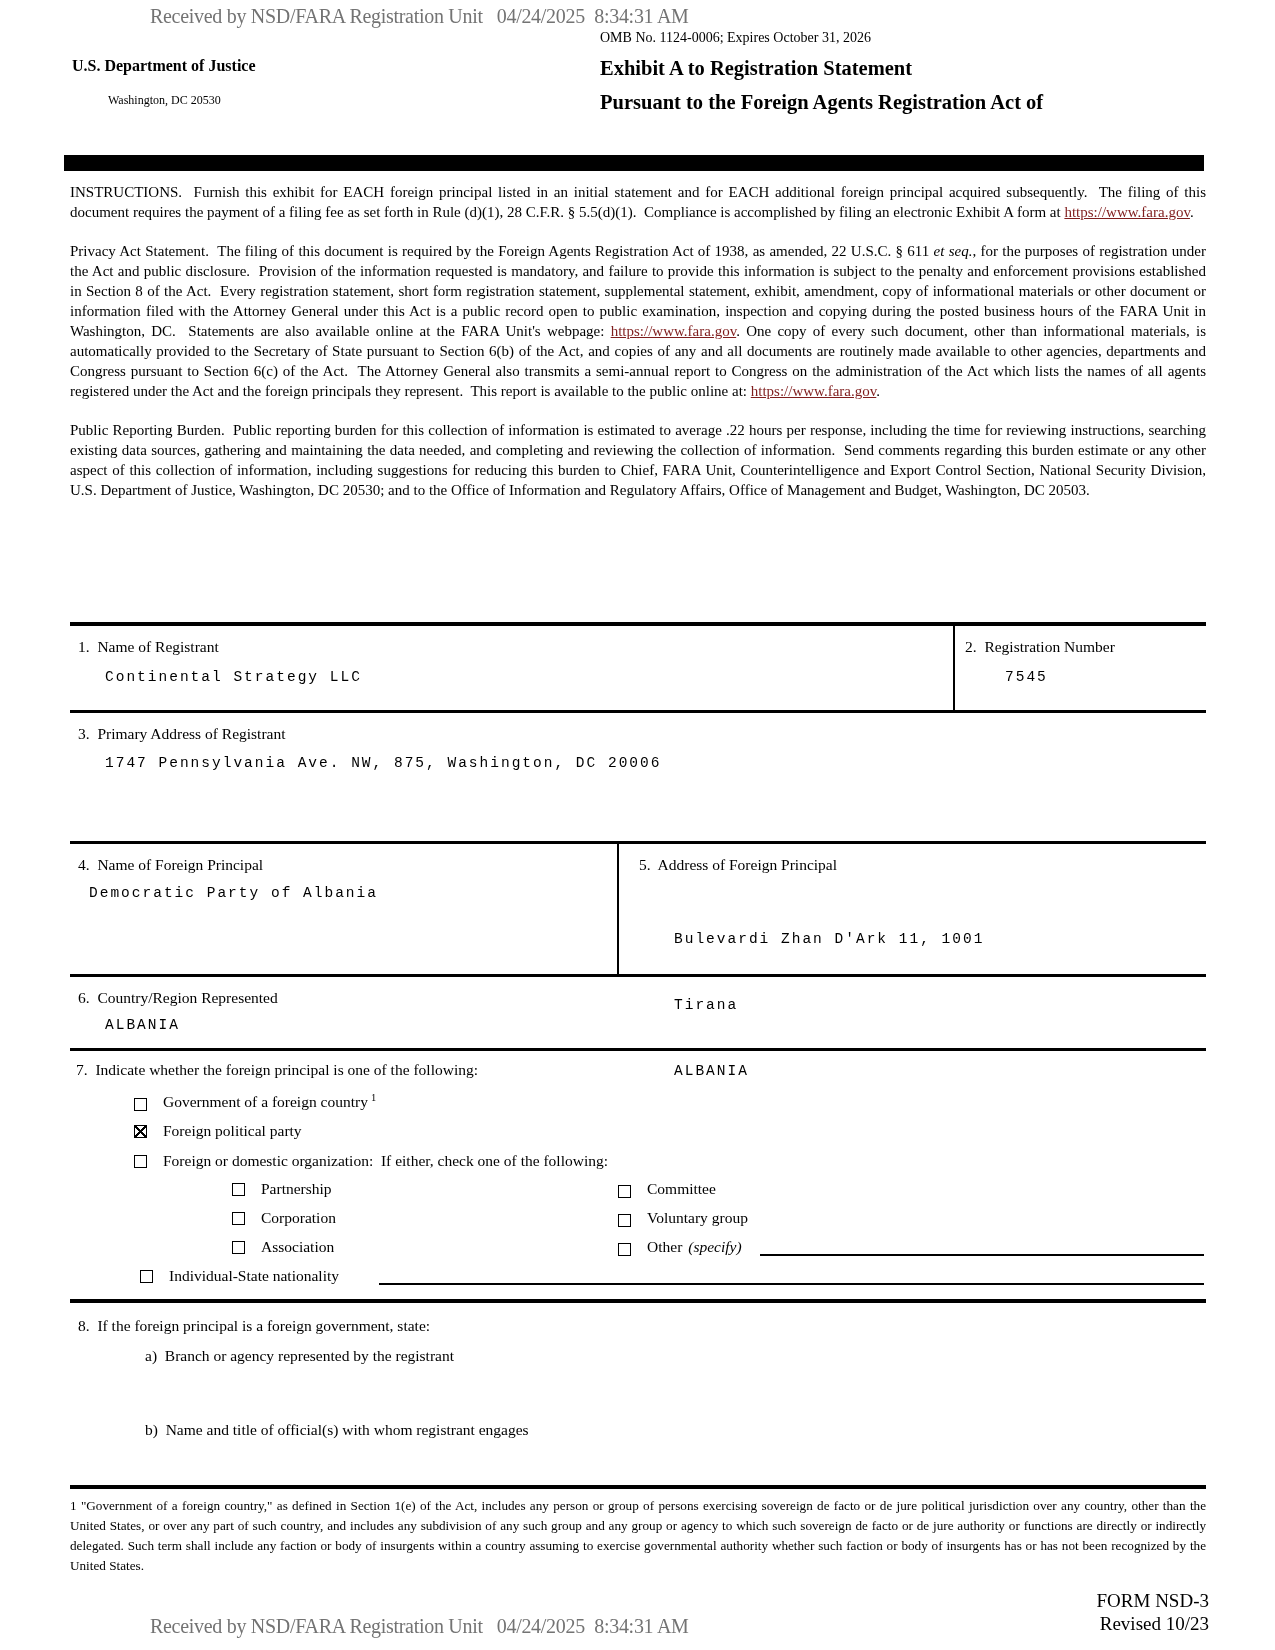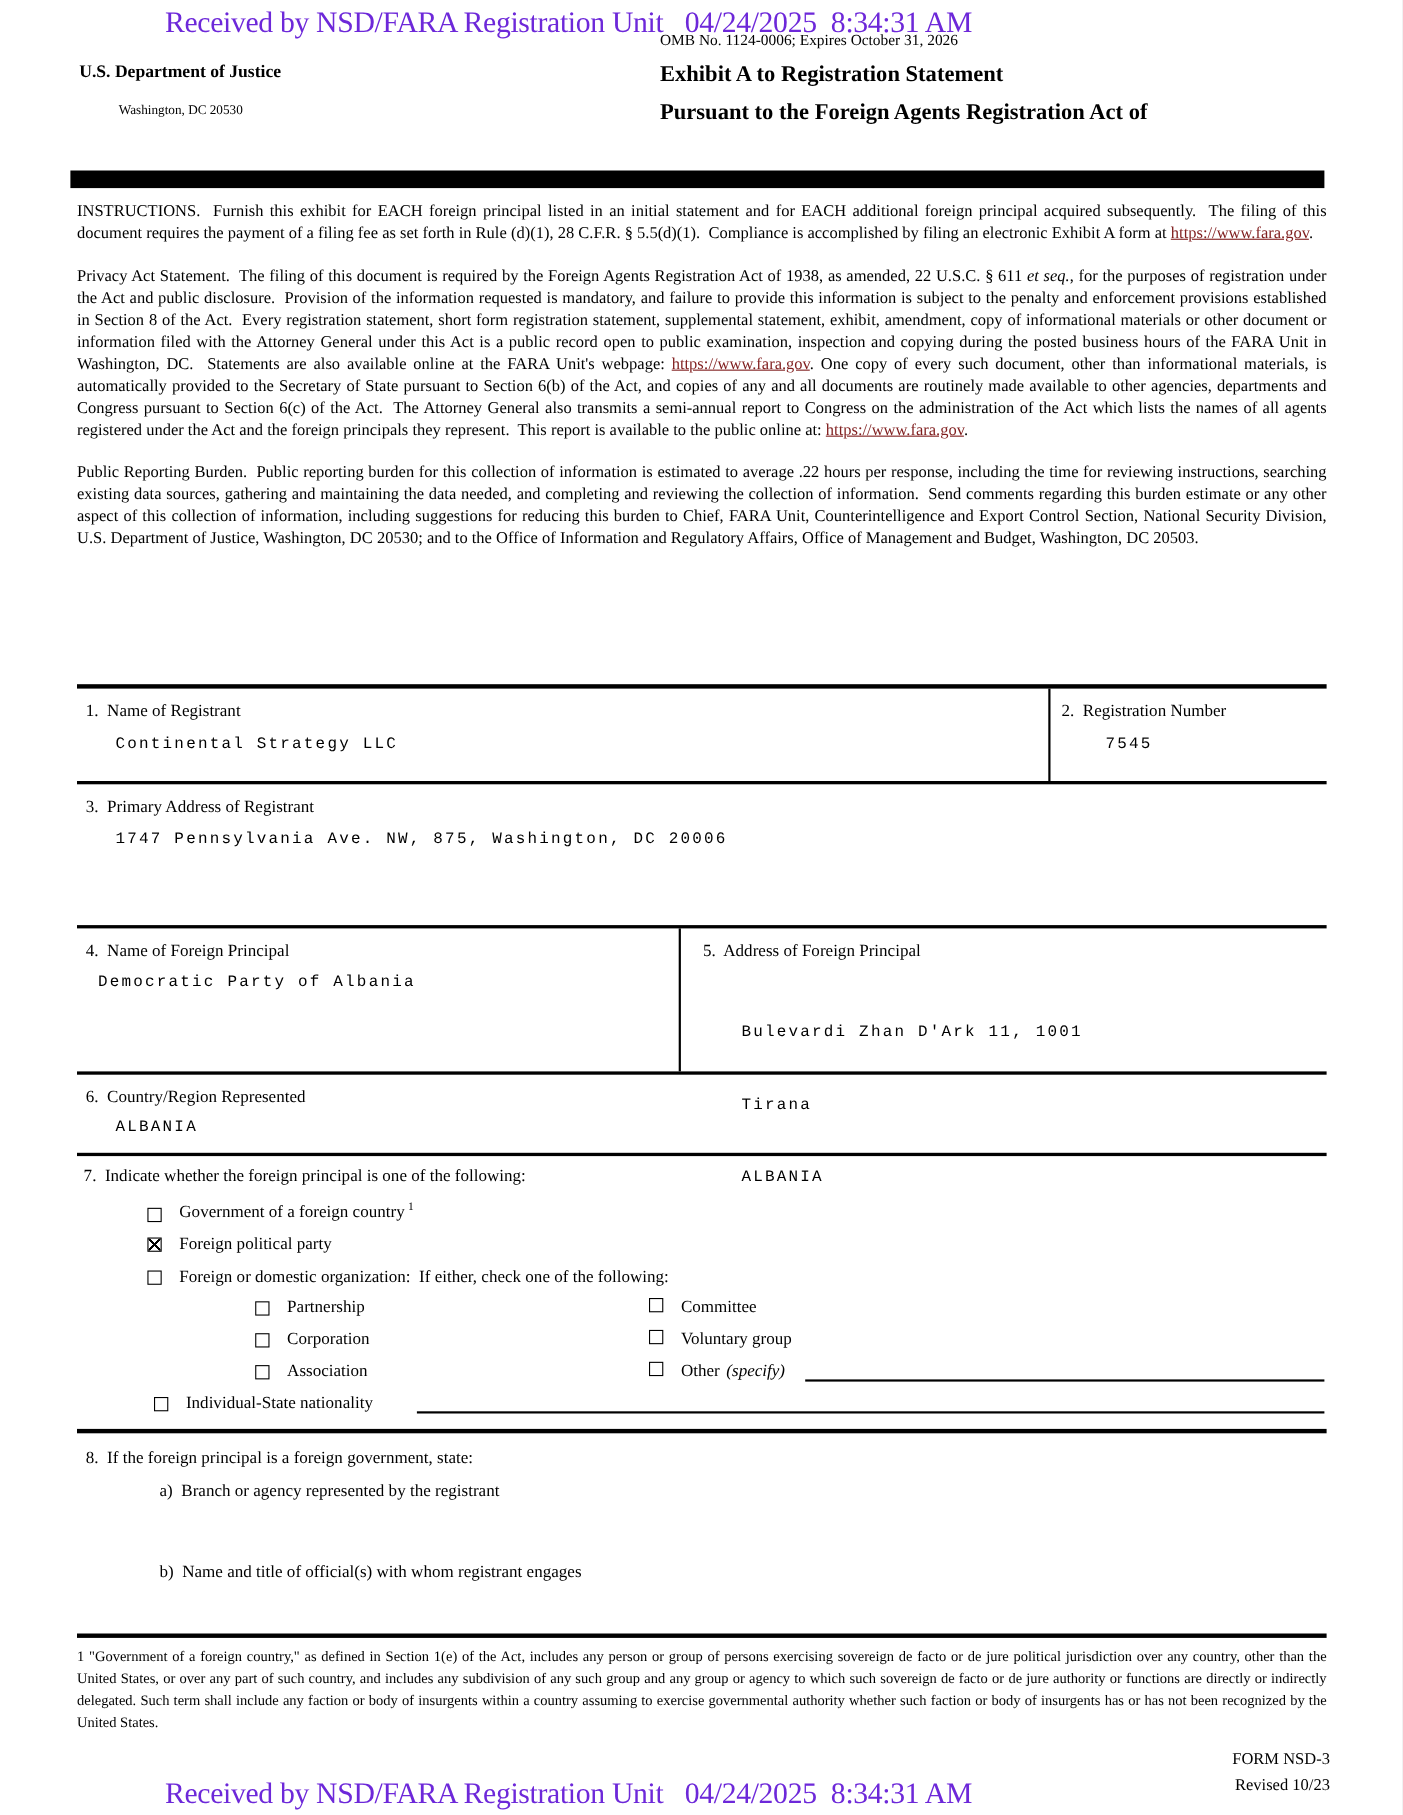--- a/index.html
+++ b/index.html
@@ -2,21 +2,21 @@
 <html><head>
 <meta charset="utf-8">
 <style>
   html,body { margin:0; padding:0; background:#e8e8e8; }
   .page {
     position:relative; width:1275px; height:1650px; margin:0 auto;
     background:#ffffff; color:#000;
     font-family:"Liberation Serif","DejaVu Serif",serif;
     overflow:hidden;
   }
-  .stamp { position:absolute; font-size:27px; color:#6d28d9; white-space:pre; letter-spacing:-0.3px; }
+  .stamp { position:absolute; font-size:20px; color:#737373; white-space:pre; letter-spacing:-0.3px; }
   .stamp-top { left:150px; top:5px; }
   .stamp-bottom { left:150px; top:1615px; }
   .omb { position:absolute; left:600px; top:30px; font-size:14px; }
   .doj { position:absolute; left:72px; top:57px; font-size:16px; font-weight:bold; }
   .doj-city { position:absolute; left:60px; top:93px; font-size:12px;margin-left:48px; }
   .titleblock { position:absolute; left:600px; top:51px; width:610px; font-size:20.5px; font-weight:bold; line-height:34px; }
   .black-bar { position:absolute; left:64px; top:155px; width:1140px; height:16px; background:#000; }
 
   .paras { position:absolute; left:70px; top:182px; width:1136px; font-size:15px; line-height:20px; text-align:justify; }
   .paras p { margin:0 0 19px 0; }
@@ -56,34 +56,34 @@
     background-image:
       linear-gradient(45deg, transparent 44%, #000 44%, #000 56%, transparent 56%),
       linear-gradient(135deg, transparent 44%, #000 44%, #000 56%, transparent 56%);
   }
   .o1 { margin:13px 0 0 58px;align-items:flex-end; }
   .o2 { margin:11px 0 0 58px; }
   .o3 { margin:12px 0 0 58px; }
   .subgrid { margin:10px 0 0 156px; }
   .subrow { display:flex; margin-bottom:11px; }
   .subcell-l { display:flex; align-items:center; width:358px; font-size:15.5px; }
-  .subcell-r { display:flex; align-items:flex-start; flex:1; font-size:15.5px; padding-right:2px; }
+  .subcell-r { display:flex; align-items:flex-end; flex:1; font-size:15.5px; padding-right:2px;margin-left:28px; }
   .specify { font-style:italic; margin-left:6px; }
   .blank { flex:1; margin-left:18px; border-bottom:2px solid #000; align-self:flex-end; margin-bottom:0px; height:2px; }
   .oind { margin:11px 0 0 64px; padding-right:2px; }
   .oind .blank { margin-left:40px; }
   sup.fn { font-size:10.5px; vertical-align:super; margin-left:3px; }
 
   .r8 { height:186px; padding:14px 0 0 8px; border-bottom:4px solid #000; }
   .s8item { font-size:15.5px; white-space:pre; }
   .s8a { margin:12px 0 0 67px; }
   .s8b { margin:56px 0 0 67px; }
 
   .footnote { position:absolute; left:70px; top:1496px; width:1136px; font-size:13.2px; line-height:20px; text-align:justify; }
-  .formnum { position:absolute; right:66px; top:1589px; font-size:15px; line-height:23px; text-align:right; }
+  .formnum { position:absolute; right:66px; top:1589px; font-size:19px; line-height:23px; text-align:right; }
 </style>
 </head>
 <body>
 
 <div class="page">
 
   <div class="stamp stamp-top">Received by NSD/FARA Registration Unit   04/24/2025  8:34:31 AM</div>
 
   <div class="omb">OMB No. 1124-0006; Expires October 31, 2026</div>
   <div class="doj">U.S. Department of Justice</div>

